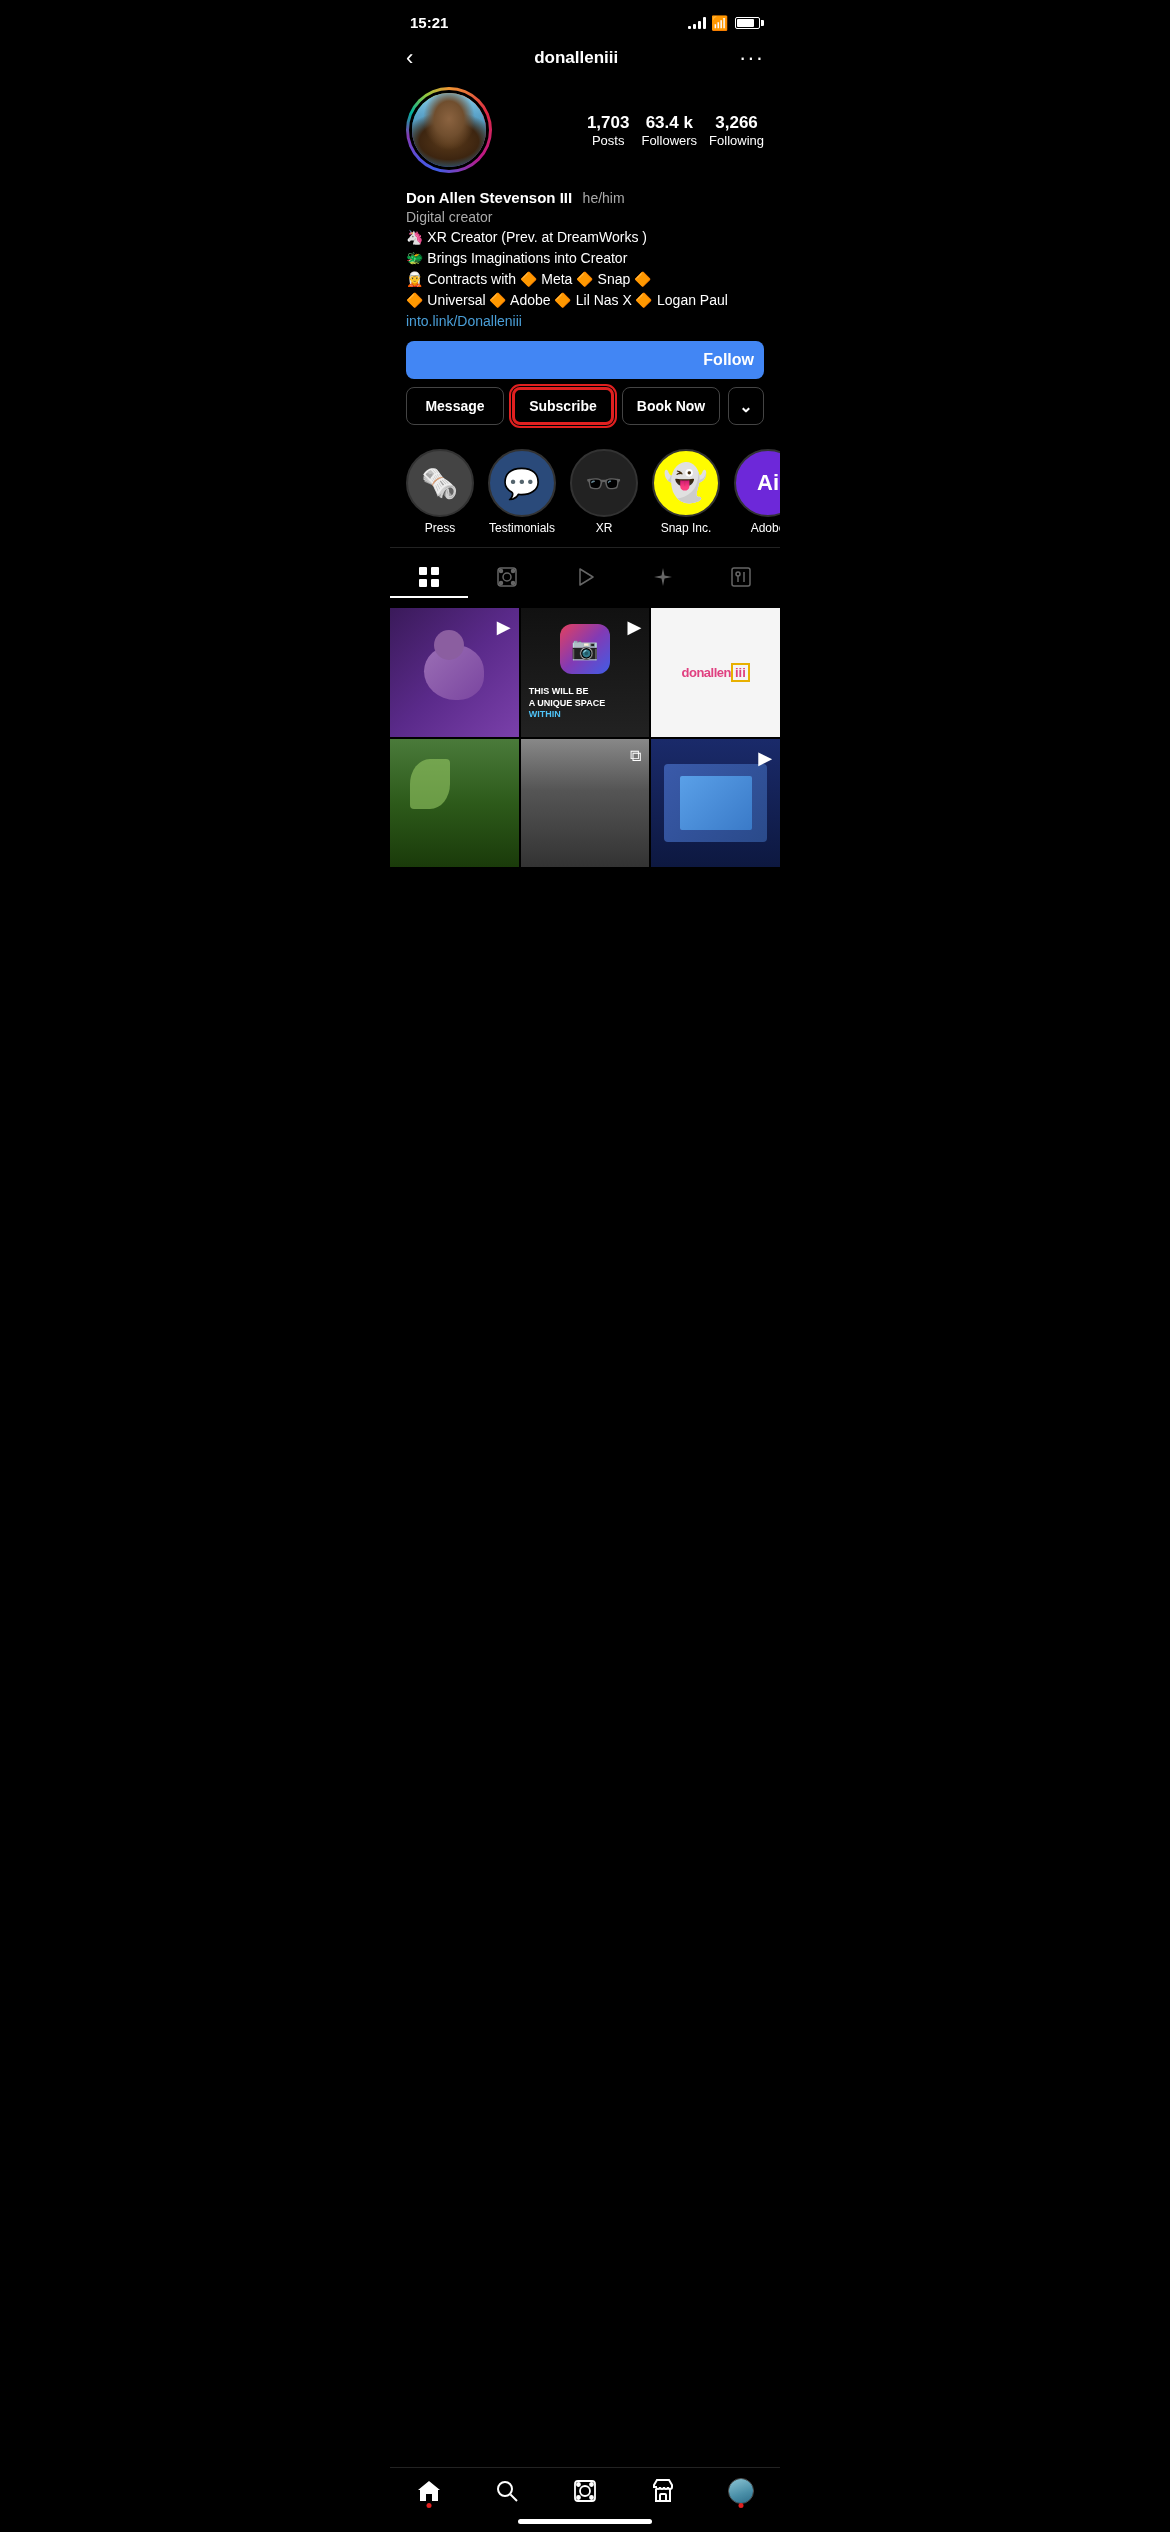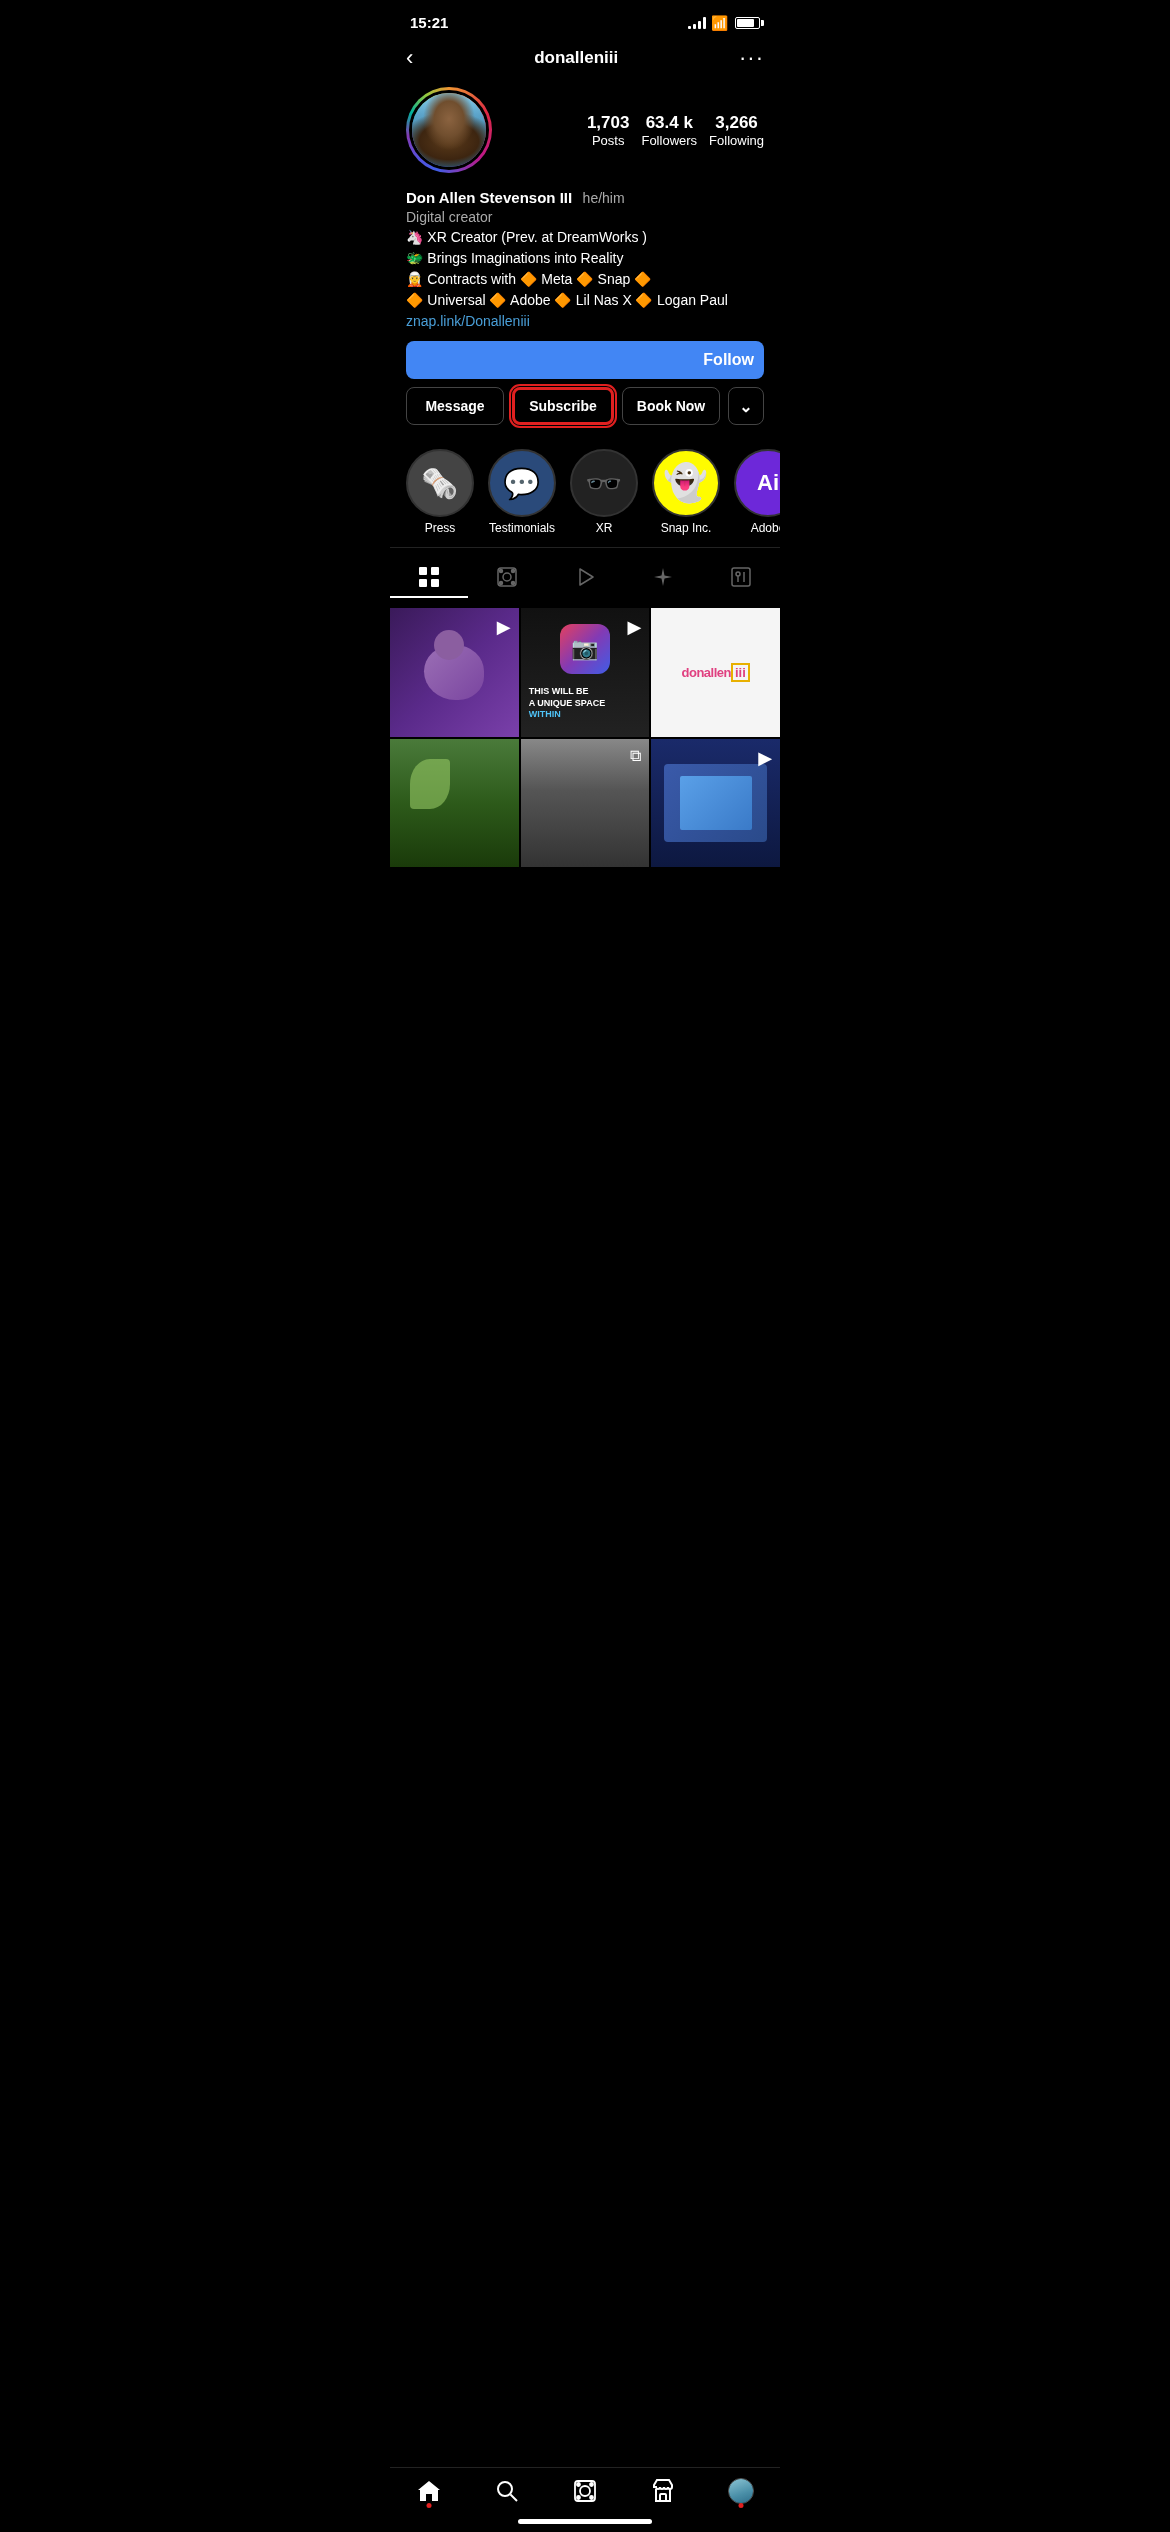--- a/index.html
+++ b/index.html
@@ -424,24 +424,24 @@
   </div>
 
   
   <div class="bio-section">
     <div>
       <span class="bio-name">Don Allen Stevenson III</span>
       <span class="bio-pronouns">he/him</span>
     </div>
     <div class="bio-type">Digital creator</div>
     <div class="bio-text">🦄 XR Creator (Prev. at DreamWorks )</div>
-    <div class="bio-text">🐲 Brings Imaginations into Reality</div>
+    <div class="bio-text">🐲 Brings Imaginations into Creator</div>
     <div class="bio-text">🧝 Contracts with 🔶 Meta 🔶 Snap 🔶</div>
     <div class="bio-text">🔶 Universal 🔶 Adobe 🔶 Lil Nas X 🔶 Logan Paul</div>
-    <div class="bio-link">znap.link/Donalleniii</div>
+    <div class="bio-link">into.link/Donalleniii</div>
   </div>
 
   
   <button class="follow-btn">Follow</button>
 
   
   <div class="action-buttons">
     <button class="action-btn">Message</button>
     <button class="action-btn subscribe-highlighted">Subscribe</button>
     <button class="action-btn">Book Now</button>

